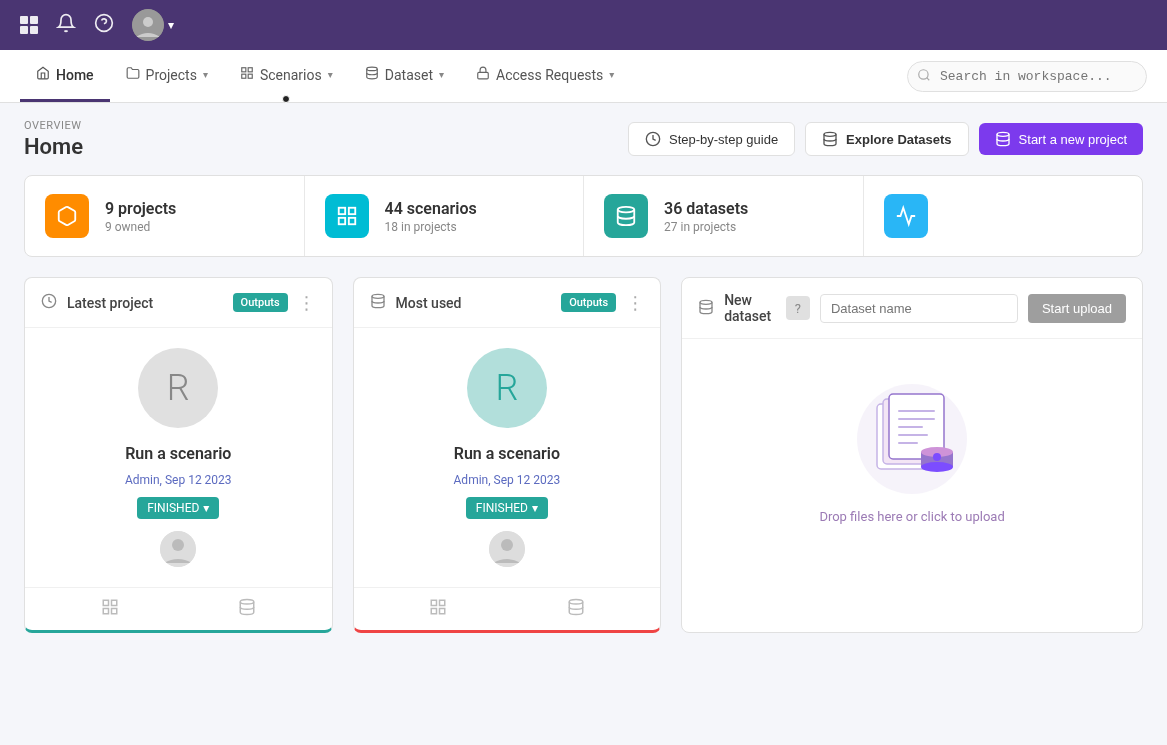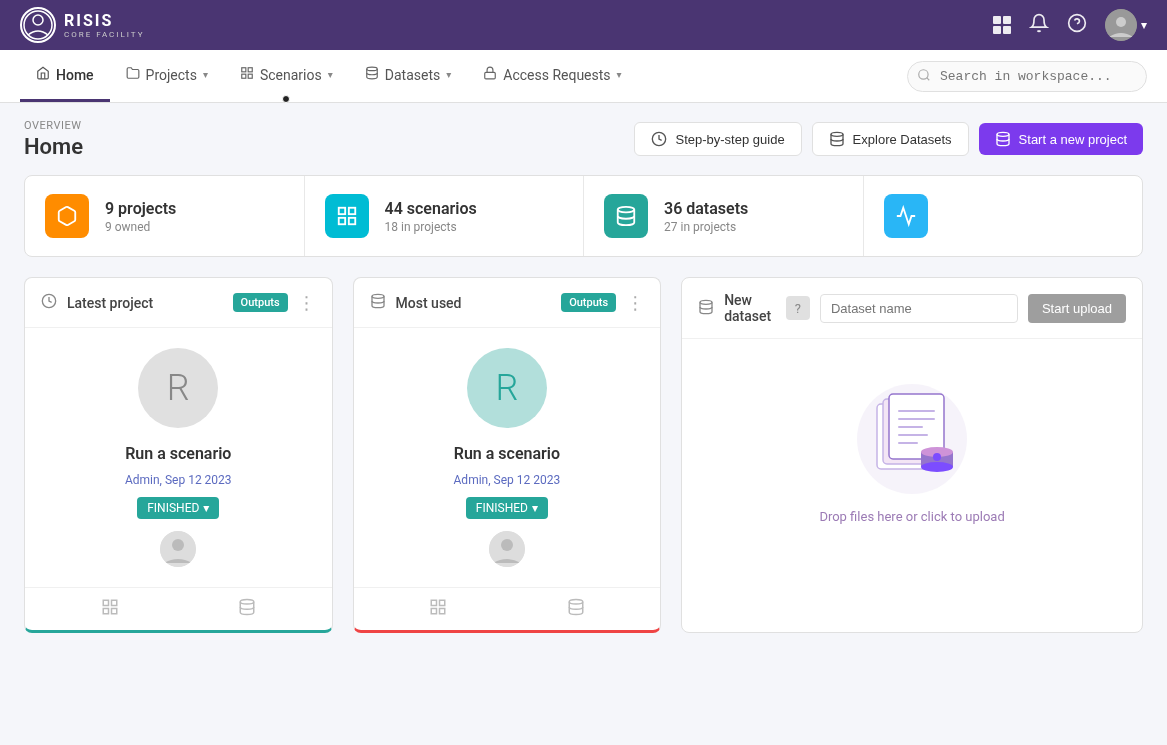--- a/index.html
+++ b/index.html
@@ -81,21 +81,21 @@
     
     .top-actions { display: flex; gap: 10px; align-items: center; margin: 16px 24px 0; justify-content: flex-end; }
     .btn-step {
       background: #fff; border: 1px solid #e0e0e0; border-radius: 6px;
       padding: 8px 16px; font-size: 13px; color: #333; cursor: pointer;
       display: flex; align-items: center; gap: 8px;
     }
     .btn-explore {
       background: #fff; border: 1px solid #e0e0e0; border-radius: 6px;
       padding: 8px 16px; font-size: 13px; color: #333; cursor: pointer;
-      display: flex; align-items: center; gap: 8px;
+      display: flex; align-items: center; gap: 8px; font-weight: bold;
     }
     .btn-new {
       background: #7c3aed; border: none; border-radius: 6px;
       padding: 8px 16px; font-size: 13px; color: #fff; cursor: pointer;
       display: flex; align-items: center; gap: 8px;
     }
 
     
     .stats-row {
       display: flex; gap: 0; margin: 16px 24px 0;
@@ -213,35 +213,20 @@
     .cursor-indicator {
       position: absolute; width: 8px; height: 8px; background: #222;
       border-radius: 50%; bottom: -4px; left: 50%; transform: translateX(-50%);
       border: 1px solid #fff;
     }
   </style>
 </head>
 <body>
 
 <header class="header">
-  <div class="header-left">
-    <div class="logo">
-      <div class="logo-circle">
-        <svg width="32" height="32" viewBox="0 0 32 32">
-          <circle cx="16" cy="16" r="14" fill="none" stroke="#fff" stroke-width="1.5"></circle>
-          <circle cx="16" cy="11" r="5" fill="none" stroke="#fff" stroke-width="1.5"></circle>
-          <path d="M6 26 Q16 18 26 26" fill="none" stroke="#fff" stroke-width="1.5"></path>
-        </svg>
-      </div>
-      <div>
-        <div style="color:#fff;font-weight:bold;font-size:16px;letter-spacing:2px;">RISIS</div>
-        <div style="color:#ccc;font-size:8px;letter-spacing:2px;">CORE FACILITY</div>
-      </div>
-    </div>
-  </div>
   <div class="header-right">
     <div class="header-icon">
       <div class="grid-icon">
         <div class="grid-cell"></div>
         <div class="grid-cell"></div>
         <div class="grid-cell"></div>
         <div class="grid-cell"></div>
       </div>
     </div>
     <div class="header-icon">
@@ -304,21 +289,21 @@
       <div class="cursor-indicator"></div>
     </div>
     <div class="nav-item">
       <span>
         <svg width="14" height="14" viewBox="0 0 24 24" fill="none" stroke="#666" stroke-width="2">
           <ellipse cx="12" cy="5" rx="9" ry="3"></ellipse>
           <path d="M21 12c0 1.66-4 3-9 3s-9-1.34-9-3"></path>
           <path d="M3 5v14c0 1.66 4 3 9 3s9-1.34 9-3V5"></path>
         </svg>
       </span>
-      <span>Datasets</span>
+      <span>Dataset</span>
       <span class="nav-chevron">▾</span>
     </div>
     <div class="nav-item">
       <span>
         <svg width="14" height="14" viewBox="0 0 24 24" fill="none" stroke="#666" stroke-width="2">
           <rect x="3" y="11" width="18" height="11" rx="2" ry="2"></rect>
           <path d="M7 11V7a5 5 0 0 1 10 0v4"></path>
         </svg>
       </span>
       <span>Access Requests</span>

